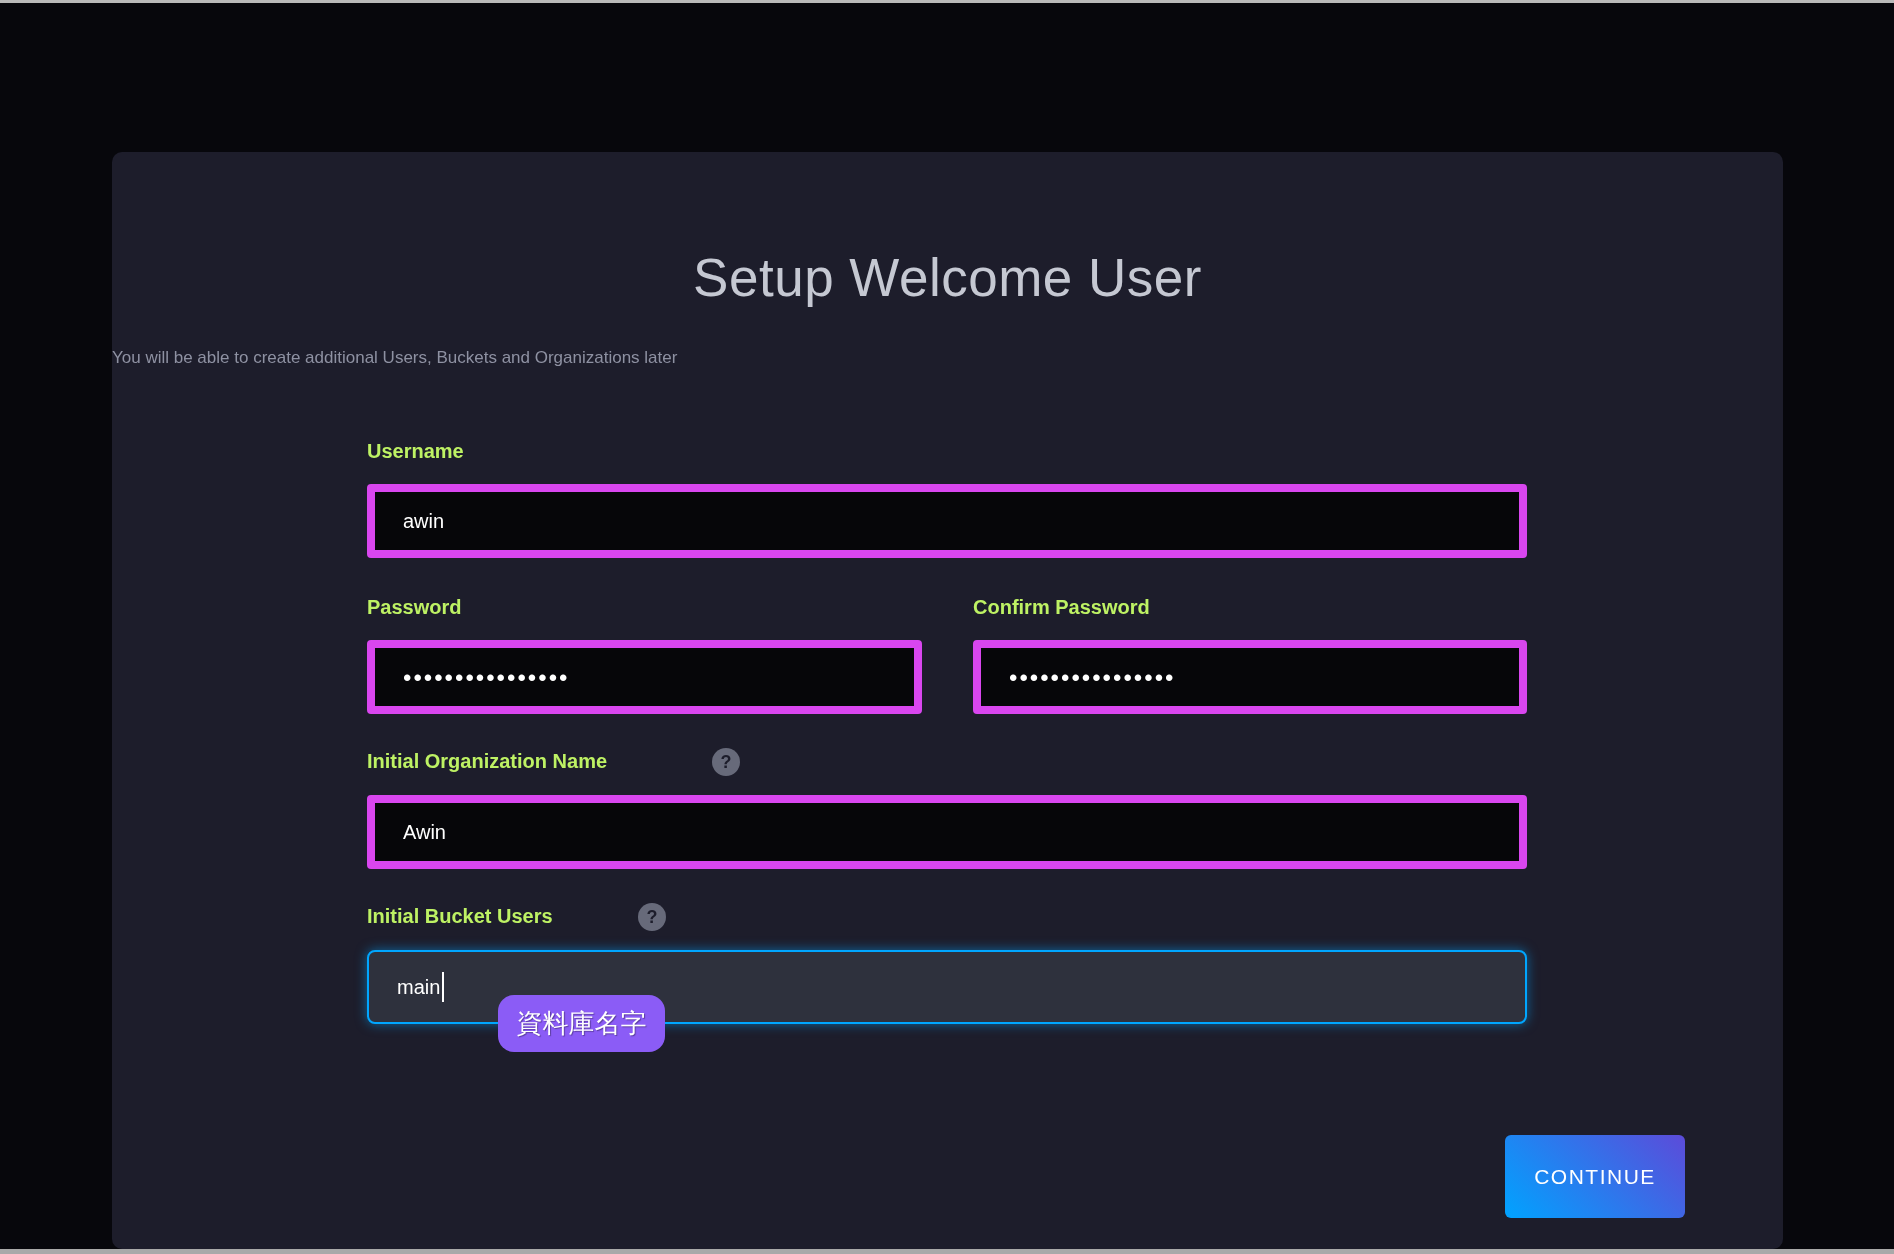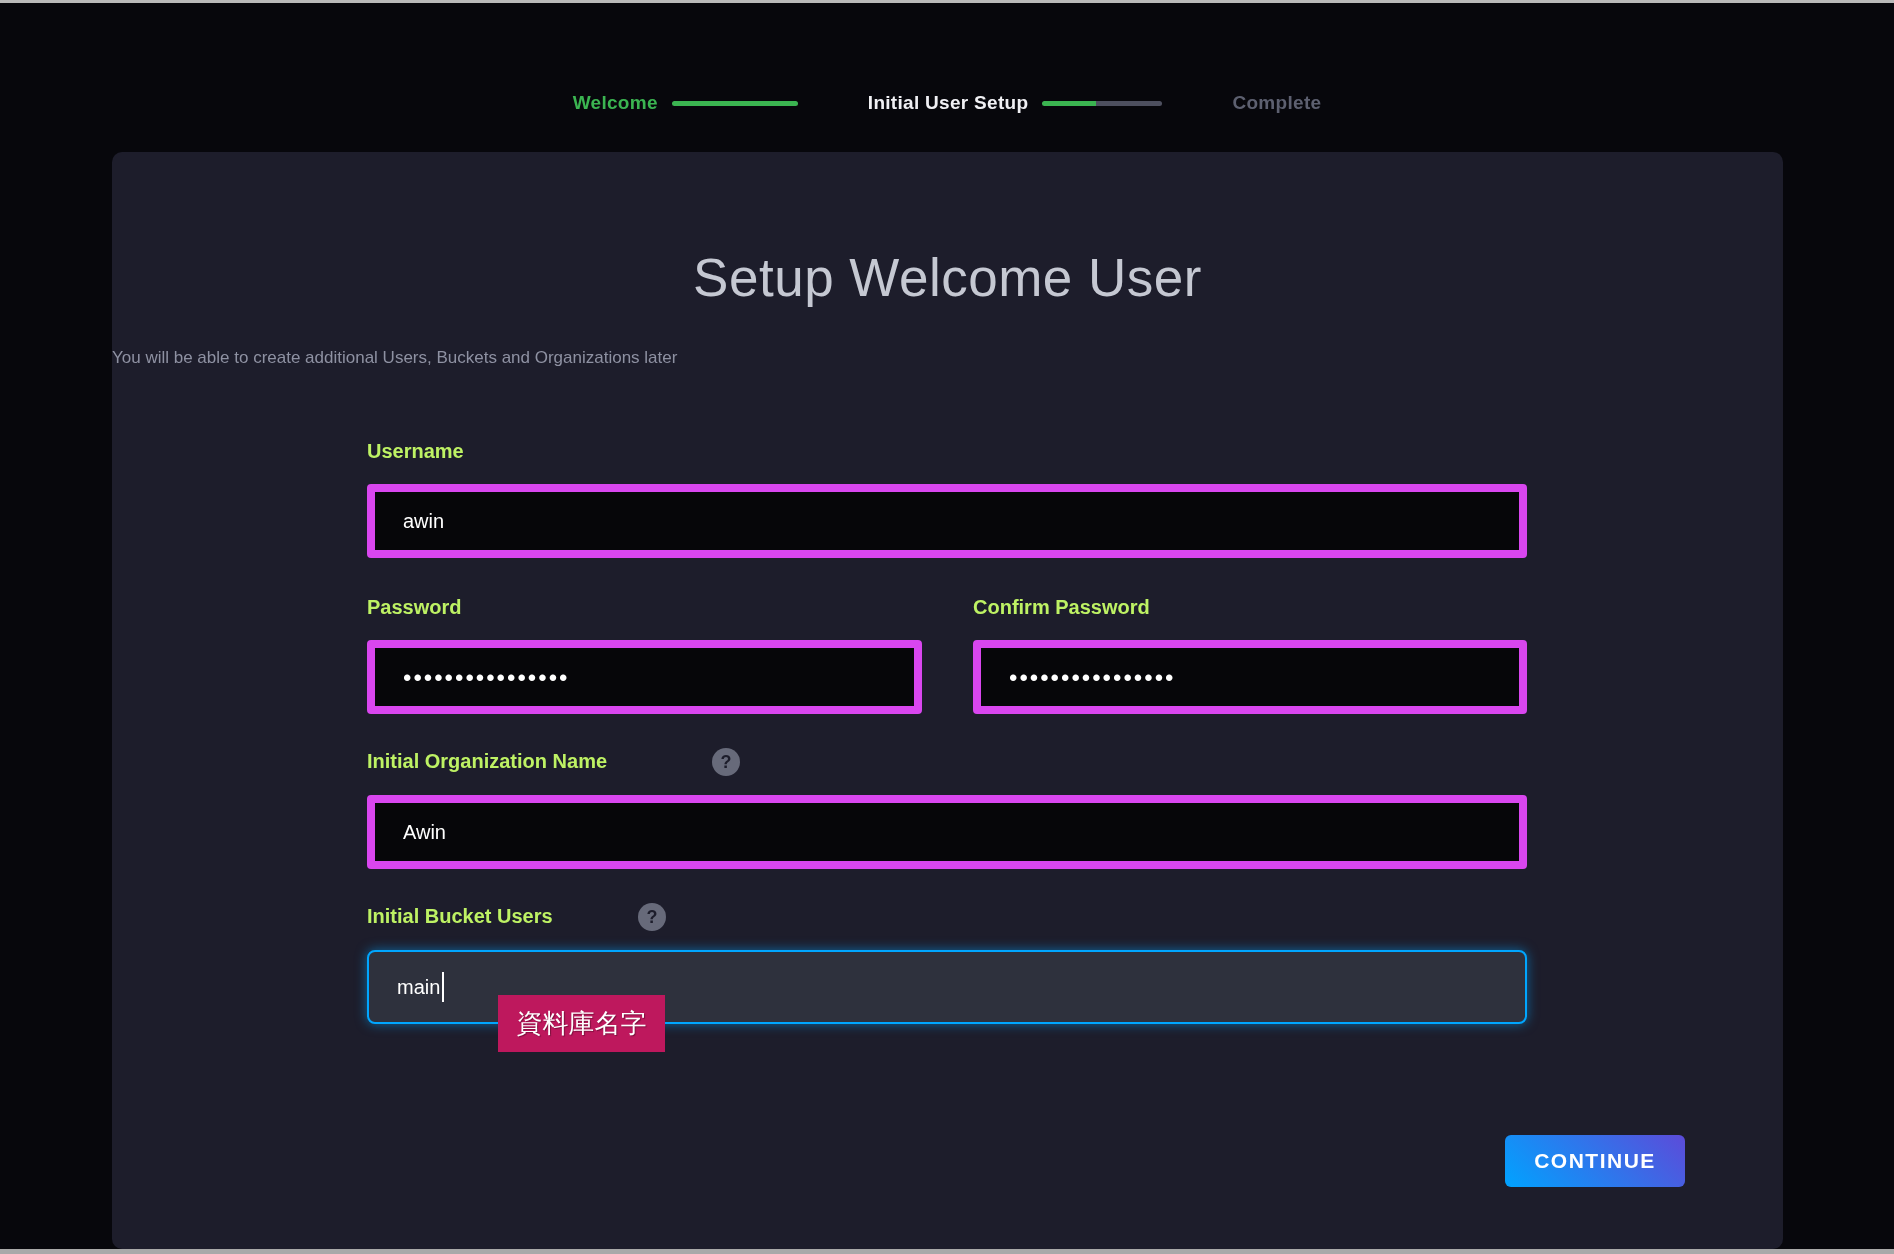--- a/index.html
+++ b/index.html
@@ -101,55 +101,48 @@
   }
   .caret {
     display: inline-block; width: 2px; height: 30px;
     background: #ffffff; margin-left: 2px;
   }
 
   .annotation-tooltip {
     position: absolute;
     left: 386px; top: 843px;
     width: 167px; height: 57px;
-    background: #be185d;
-    border-radius: 0;
+    background: #8b5cf6;
+    border-radius: 16px;
     z-index: 10;
     display: flex; align-items: center; justify-content: center;
     color: #ffffff; font-size: 26px;
     text-shadow: 1px 1px 1px rgba(0,0,0,0.35);
     font-family: Liberation Mono, monospace;
   }
 
   .continue-btn {
     position: absolute;
     left: 1393px; top: 983px;
-    width: 180px; height: 52px;
+    width: 180px; height: 83px;
     border: none; border-radius: 6px;
     background: linear-gradient(45deg, #00a3ff 0%, #5c4bd9 100%);
     color: #ffffff;
     font-family: "Liberation Sans", "DejaVu Sans", sans-serif;
-    font-size: 21px; font-weight: bold; letter-spacing: 1.5px;
+    font-size: 21px; font-weight: normal; letter-spacing: 1.5px;
     cursor: pointer;
   }
 </style>
 </head>
 <body>
 
 <div class="screen">
 
   <div class="edge-strip-top"></div>
 
-  <div class="stepper">
-    <span class="step-label step-complete">Welcome</span>
-    <span class="step-line line-done"></span>
-    <span class="step-label step-current">Initial User Setup</span>
-    <span class="step-line line-half"></span>
-    <span class="step-label step-upcoming">Complete</span>
-  </div>
 
   <div class="card">
 
     <div class="card-title">Setup Welcome User</div>
     <div class="card-subtitle">You will be able to create additional Users, Buckets and Organizations later</div>
 
     <div class="field-label" style="left:255px; top:288px;">Username</div>
     <input class="text-input" style="left: 255px; top: 332px; width: 1160px; height: 74px;" type="text" value="awin">
 
     <div class="field-label" style="left:255px; top:444px;">Password</div>

